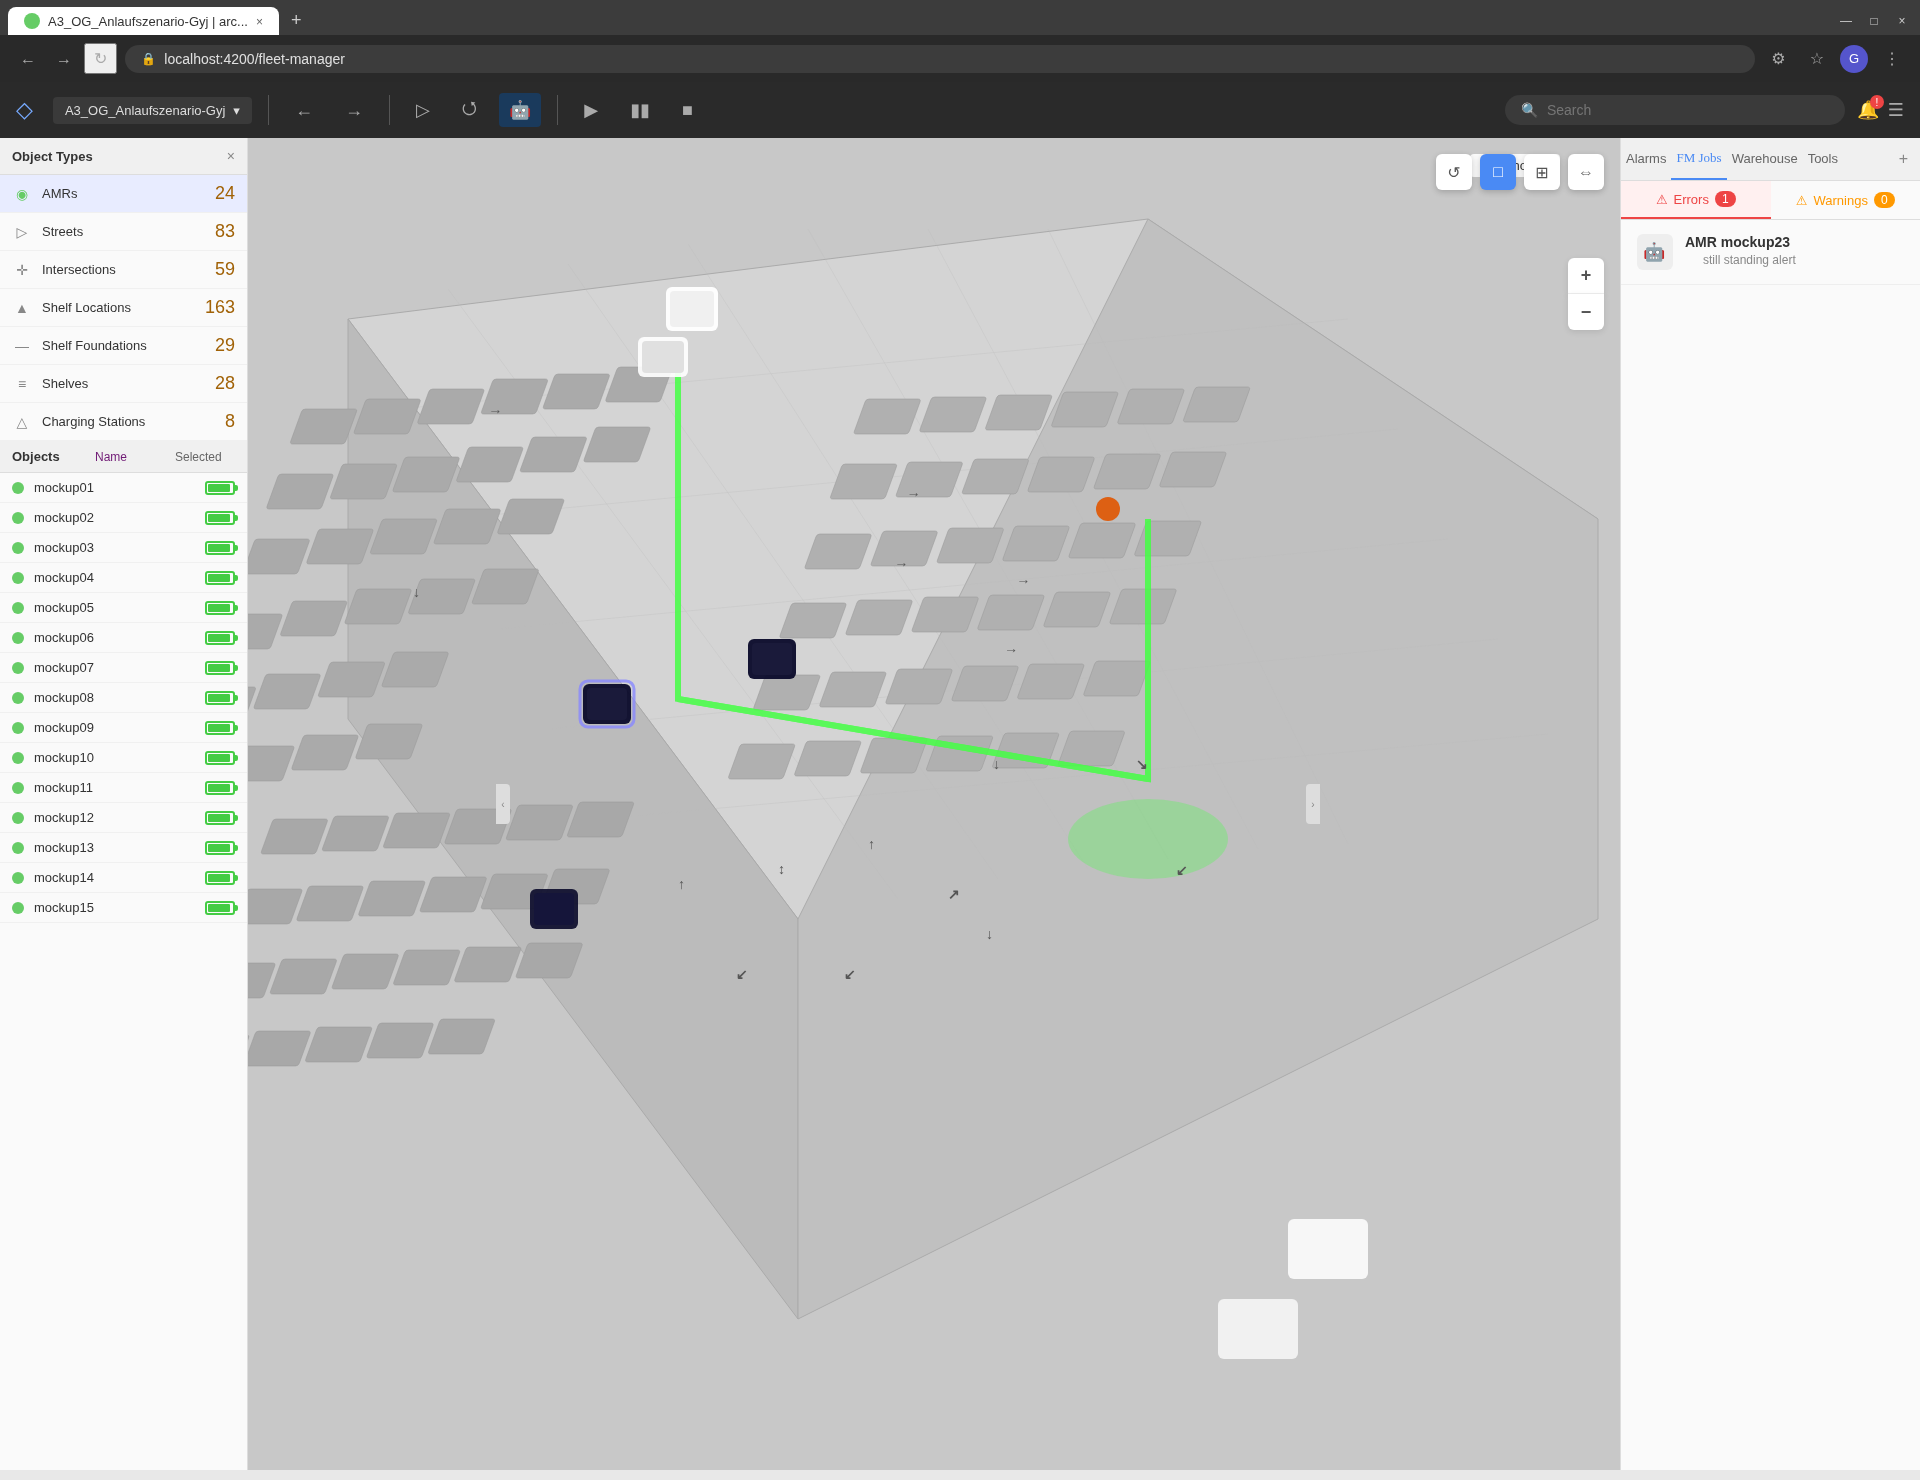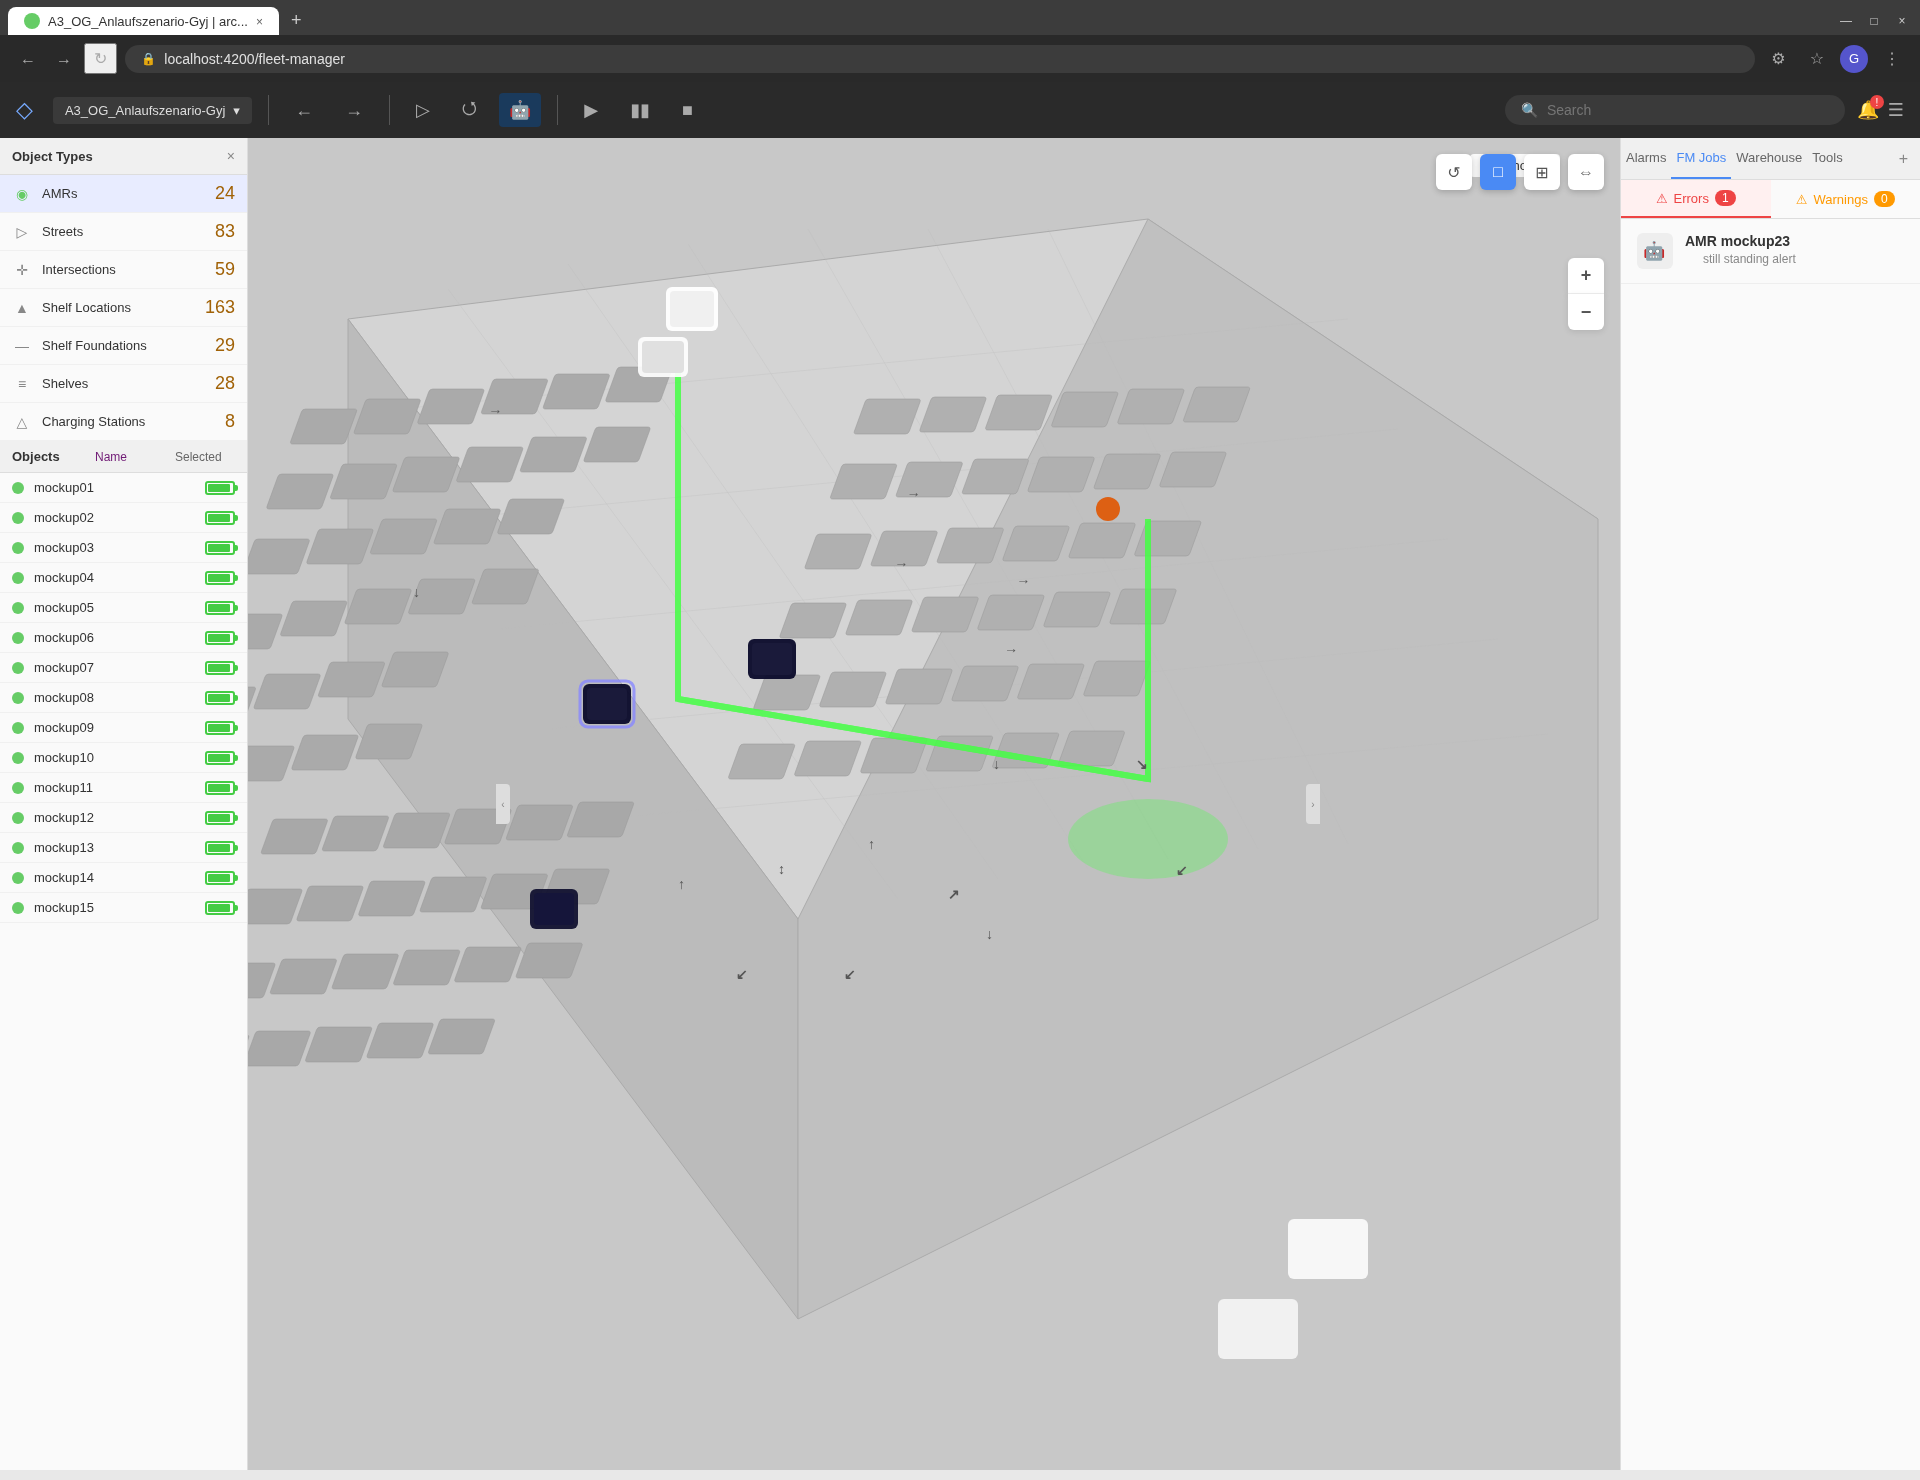--- a/index.html
+++ b/index.html
@@ -92,21 +92,21 @@
     .zoom-btn { background: white; border: none; width: 36px; height: 36px; display: flex; align-items: center; justify-content: center; cursor: pointer; box-shadow: 0 2px 6px rgba(0,0,0,0.1); color: #555; font-size: 18px; font-weight: bold; }
     .zoom-btn:first-child { border-radius: 6px 6px 0 0; border-bottom: 1px solid #eee; }
     .zoom-btn:last-child { border-radius: 0 0 6px 6px; }
     .scene-svg { width: 100%; height: 100%; }
 
     
     .right-panel { width: 300px; background: #fafafa; border-left: 1px solid #ddd; display: flex; flex-direction: column; flex-shrink: 0; }
 
     .tabs-bar { display: flex; align-items: center; border-bottom: 1px solid #ddd; background: #f0f0f0; }
     .tab-item { padding: 12px 5px; font-size: 13px; color: #666; cursor: pointer; border-bottom: 2px solid transparent; }
-    .tab-item.active { color: #4a8af4; border-bottom-color: #4a8af4; }
+    .tab-item.active { color: #4a8af4; border-bottom-color: #4a8af4; font-family: Liberation Serif, serif; }
     .tab-add { margin-left: auto; padding: 8px 12px; color: #888; cursor: pointer; font-size: 16px; }
 
     .sub-tabs { display: flex; border-bottom: 1px solid #ddd; }
     .sub-tab { flex: 1; padding: 10px; text-align: center; font-size: 13px; cursor: pointer; display: flex; align-items: center; justify-content: center; gap: 6px; }
     .sub-tab.errors { color: #e44; }
     .sub-tab.warnings { color: #f90; }
     .sub-tab.errors.active { background: #fff0f0; border-bottom: 2px solid #e44; }
     .error-count { background: #e44; color: white; border-radius: 10px; padding: 1px 7px; font-size: 12px; }
     .warning-count { background: #f90; color: white; border-radius: 10px; padding: 1px 7px; font-size: 12px; }
 

